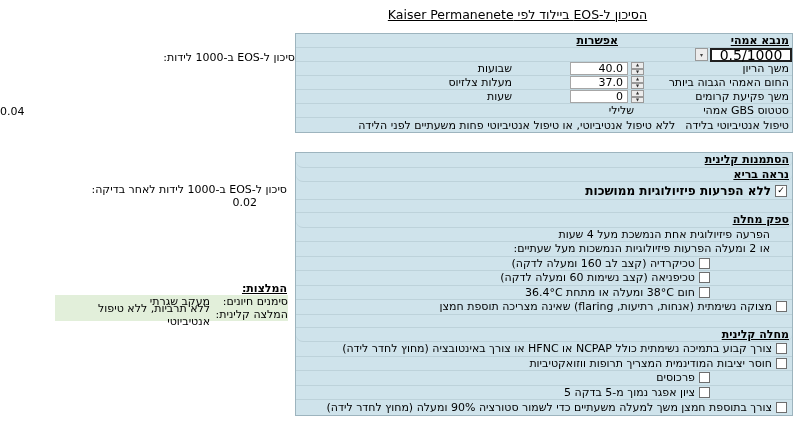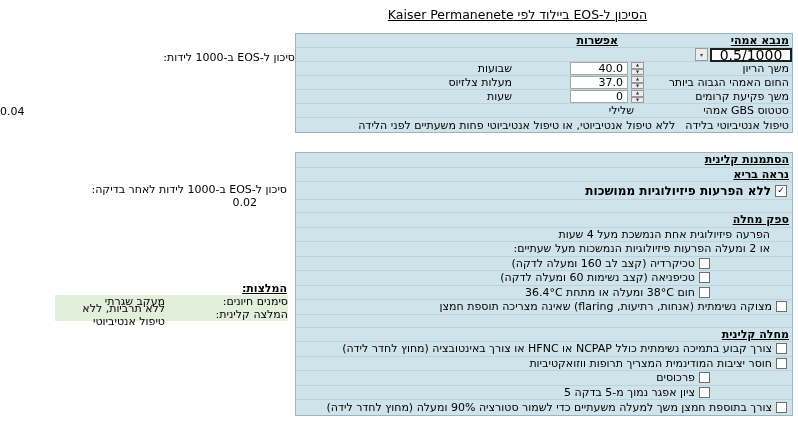--- a/index.html
+++ b/index.html
@@ -34,40 +34,40 @@
   .spin{width:13px;height:13px;display:flex;flex-direction:column;margin-left:3px;flex:none;}
   .spin span{flex:1;background:#ececec;border:1px solid #9a9a9a;box-sizing:border-box;
       display:flex;align-items:center;justify-content:center;font-size:4px;line-height:4px;color:#333;}
   .nbox{background:#fff;border:1px solid #a6a6a6;width:58px;height:13px;box-sizing:border-box;
         text-align:right;padding-right:4px;line-height:11px;flex:none;direction:ltr;}
 
   .t2row{direction:rtl;display:flex;align-items:center;height:14.5px;
          border-bottom:1px solid #bdd2da;box-sizing:border-box;white-space:nowrap;}
   .t2row.big{height:18px;font-weight:bold;font-size:12px;}
   .t2row.empty{height:13px;}
-  .rhdr{padding-right:3px;}
+  .rhdr{padding-right:3px;border-radius:7px;}
   .desc{padding-right:22px;}
   .ind0{padding-right:5px;}
   .ind1{padding-right:82px;}
   .cbx{width:11px;height:11px;background:#fff;border:1px solid #6e6e6e;box-sizing:border-box;
        margin-left:4px;display:flex;align-items:center;justify-content:center;
        font-size:9px;line-height:9px;font-weight:bold;flex:none;}
   .big .cbx{width:12px;height:12px;}
 
   .lp{position:absolute;direction:rtl;}
   .lp-lbl1{left:0;top:51px;width:287px;margin-left:8px;}
   .lp-val1{left:0;top:64px;width:256px;direction:ltr;text-align:left;margin-top:41px;}
   .lp-lbl2{left:0;top:183px;width:287px;}
   .lp-val2{left:0;top:196px;width:257px;direction:ltr;text-align:right;}
   .rec-t{left:0;top:282px;width:287px;font-weight:bold;}
   .rec-t span{text-decoration:underline;}
   .green{position:absolute;left:55px;width:233px;height:13px;background:#e2efda;
          display:flex;direction:rtl;align-items:center;}
   .g1{top:295px;} .g2{top:308px;}
-  .g-label{width:78px;flex:none;margin-left:45px;}
+  .g-label{width:78px;flex:none;}
   .g-val{flex:1;}
 </style>
 </head>
 <body>
 
 <div class="screen">
 
   <div class="title"><span>הסיכון ל-EOS ביילוד לפי Kaiser Permanenete</span></div>
 
   <div class="lp lp-lbl1">סיכון ל-EOS ב-1000 לידות:</div>

